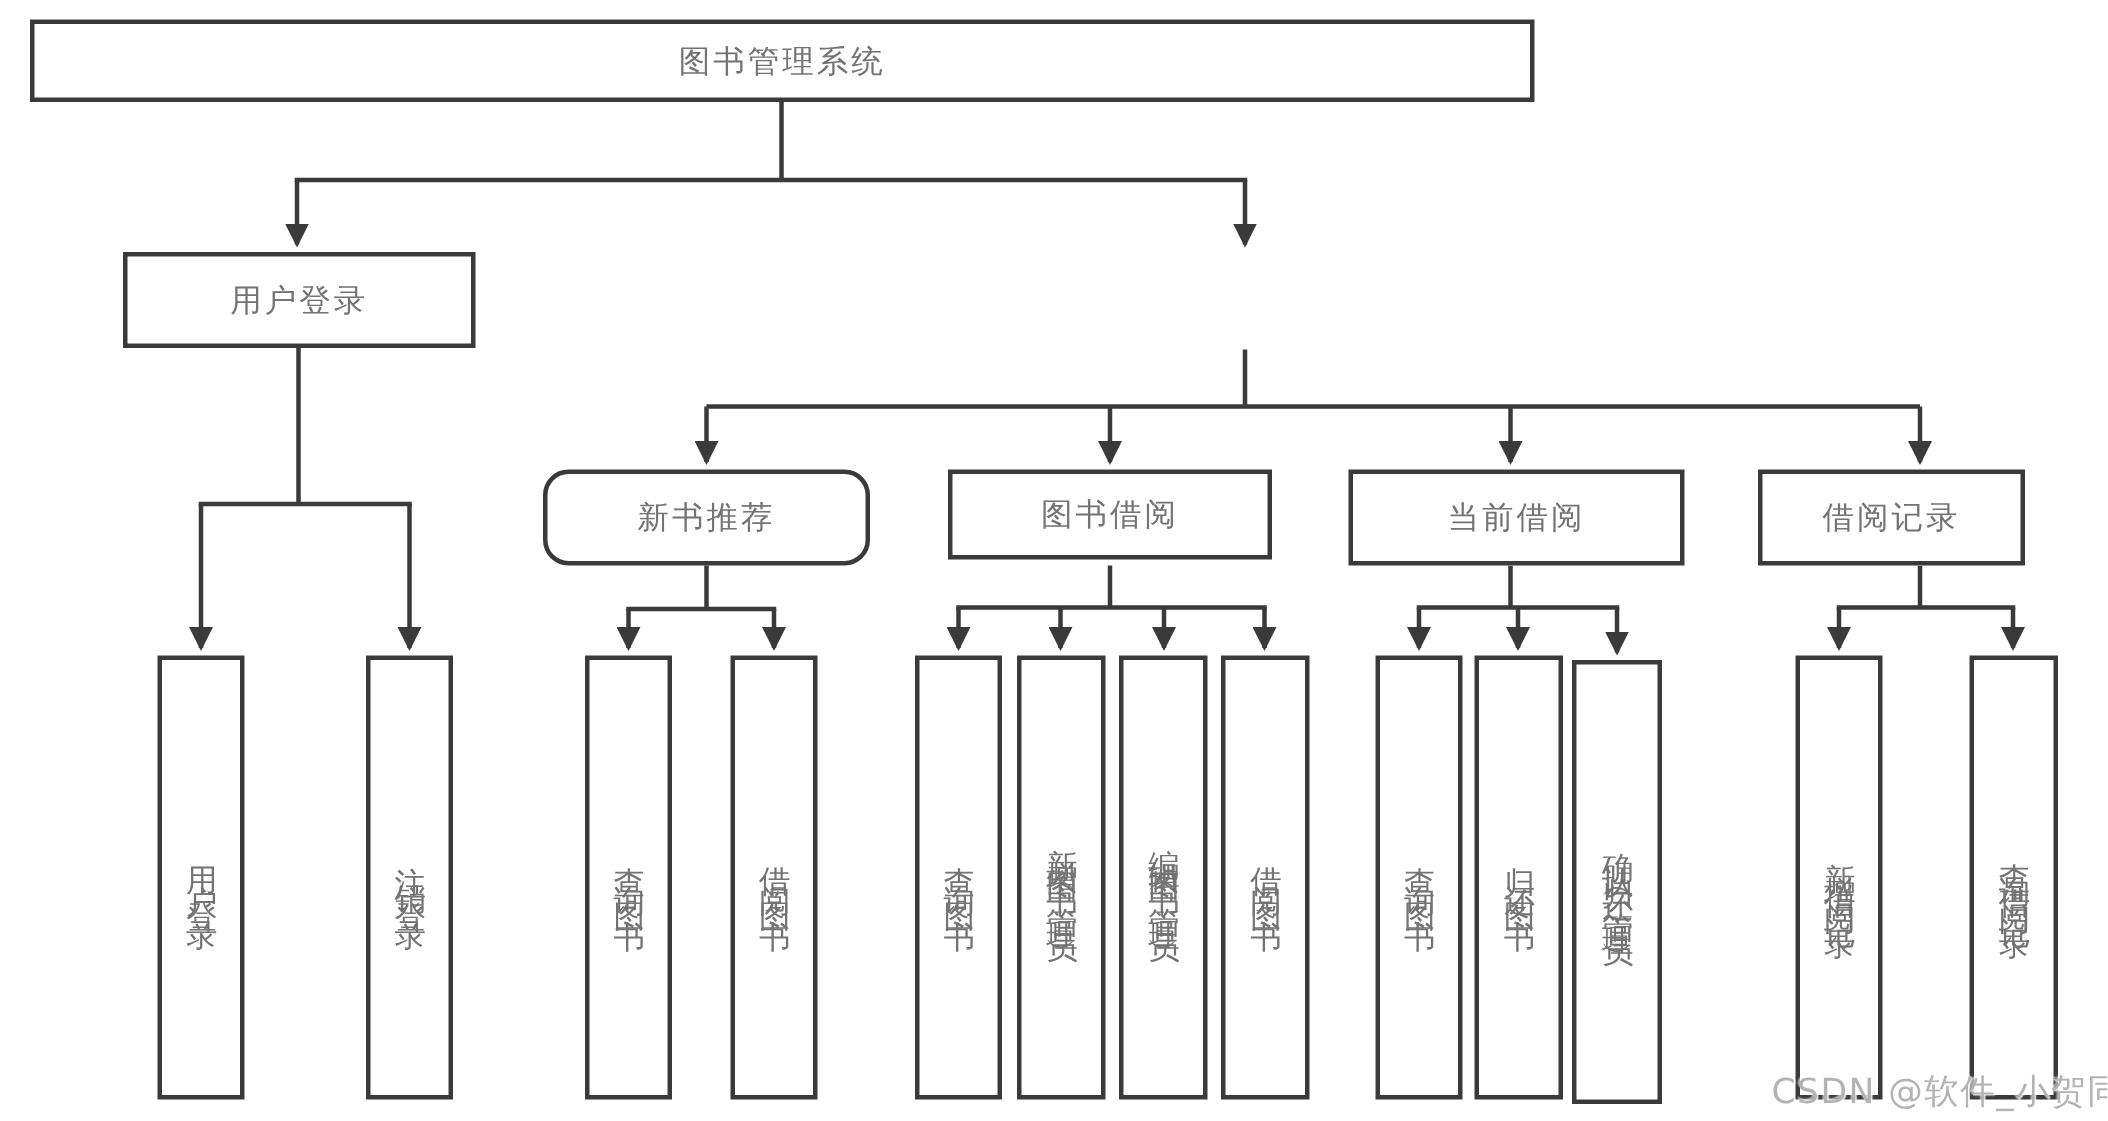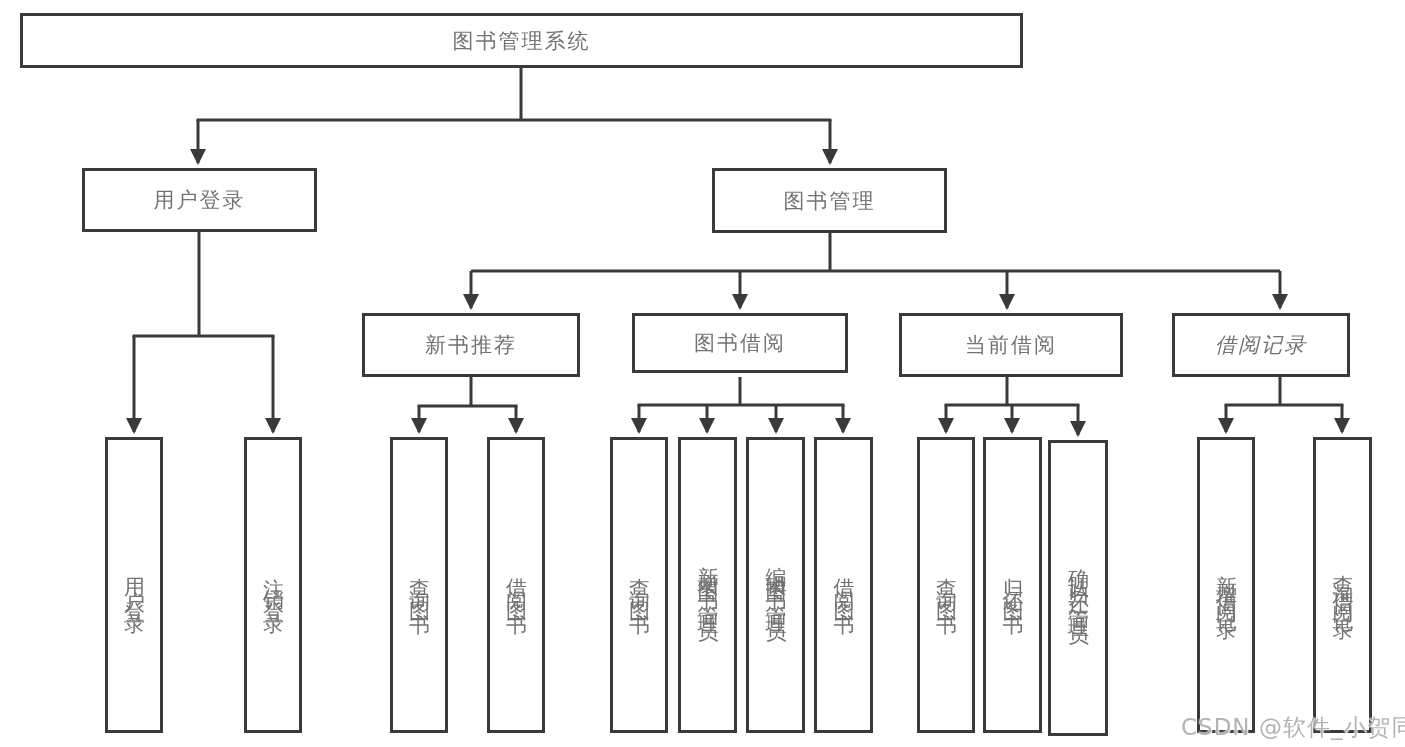--- a/index.html
+++ b/index.html
@@ -103,41 +103,38 @@
     </g>
   </svg>
 
   <div class="node h-node" style="left:20px; top:13px; width:1003px; height:55px;">
     <span>图书管理系统</span>
   </div>
 
   <div class="node h-node" style="left:82px; top:168px; width:235px; height:64px;">
     <span>用户登录</span>
   </div>
-  <div class="node h-node" style="left:712px; top:168px; width:235px; height:65px;">
-    <span>图书管理</span>
-  </div>
 
   <div class="node v-node ls-wide" style="left:105px; top:437px; width:58px; height:296px;">
     <span class="v-text">用户登录</span>
   </div>
   <div class="node v-node ls-wide" style="left:244px; top:437px; width:58px; height:296px;">
     <span class="v-text">注销登录</span>
   </div>
 
-  <div class="node h-node" style="left:362px; top:313px; width:218px; height:64px;">
+  <div class="node h-node" style="left:362px; top:313px; width:218px; height:64px;border-radius:17px;">
     <span>新书推荐</span>
   </div>
   <div class="node h-node" style="left:632px; top:313px; width:216px; height:60px;">
     <span>图书借阅</span>
   </div>
   <div class="node h-node" style="left:899px; top:313px; width:224px; height:64px;">
     <span>当前借阅</span>
   </div>
-  <div class="node h-node" style="left:1172px; top:313px; width:178px; height:64px;font-style:italic;">
+  <div class="node h-node" style="left:1172px; top:313px; width:178px; height:64px;">
     <span>借阅记录</span>
   </div>
 
   <div class="node v-node ls-wide" style="left:390px; top:437px; width:58px; height:296px;">
     <span class="v-text">查询图书</span>
   </div>
   <div class="node v-node ls-wide" style="left:487px; top:437px; width:58px; height:296px;">
     <span class="v-text">借阅图书</span>
   </div>
 

